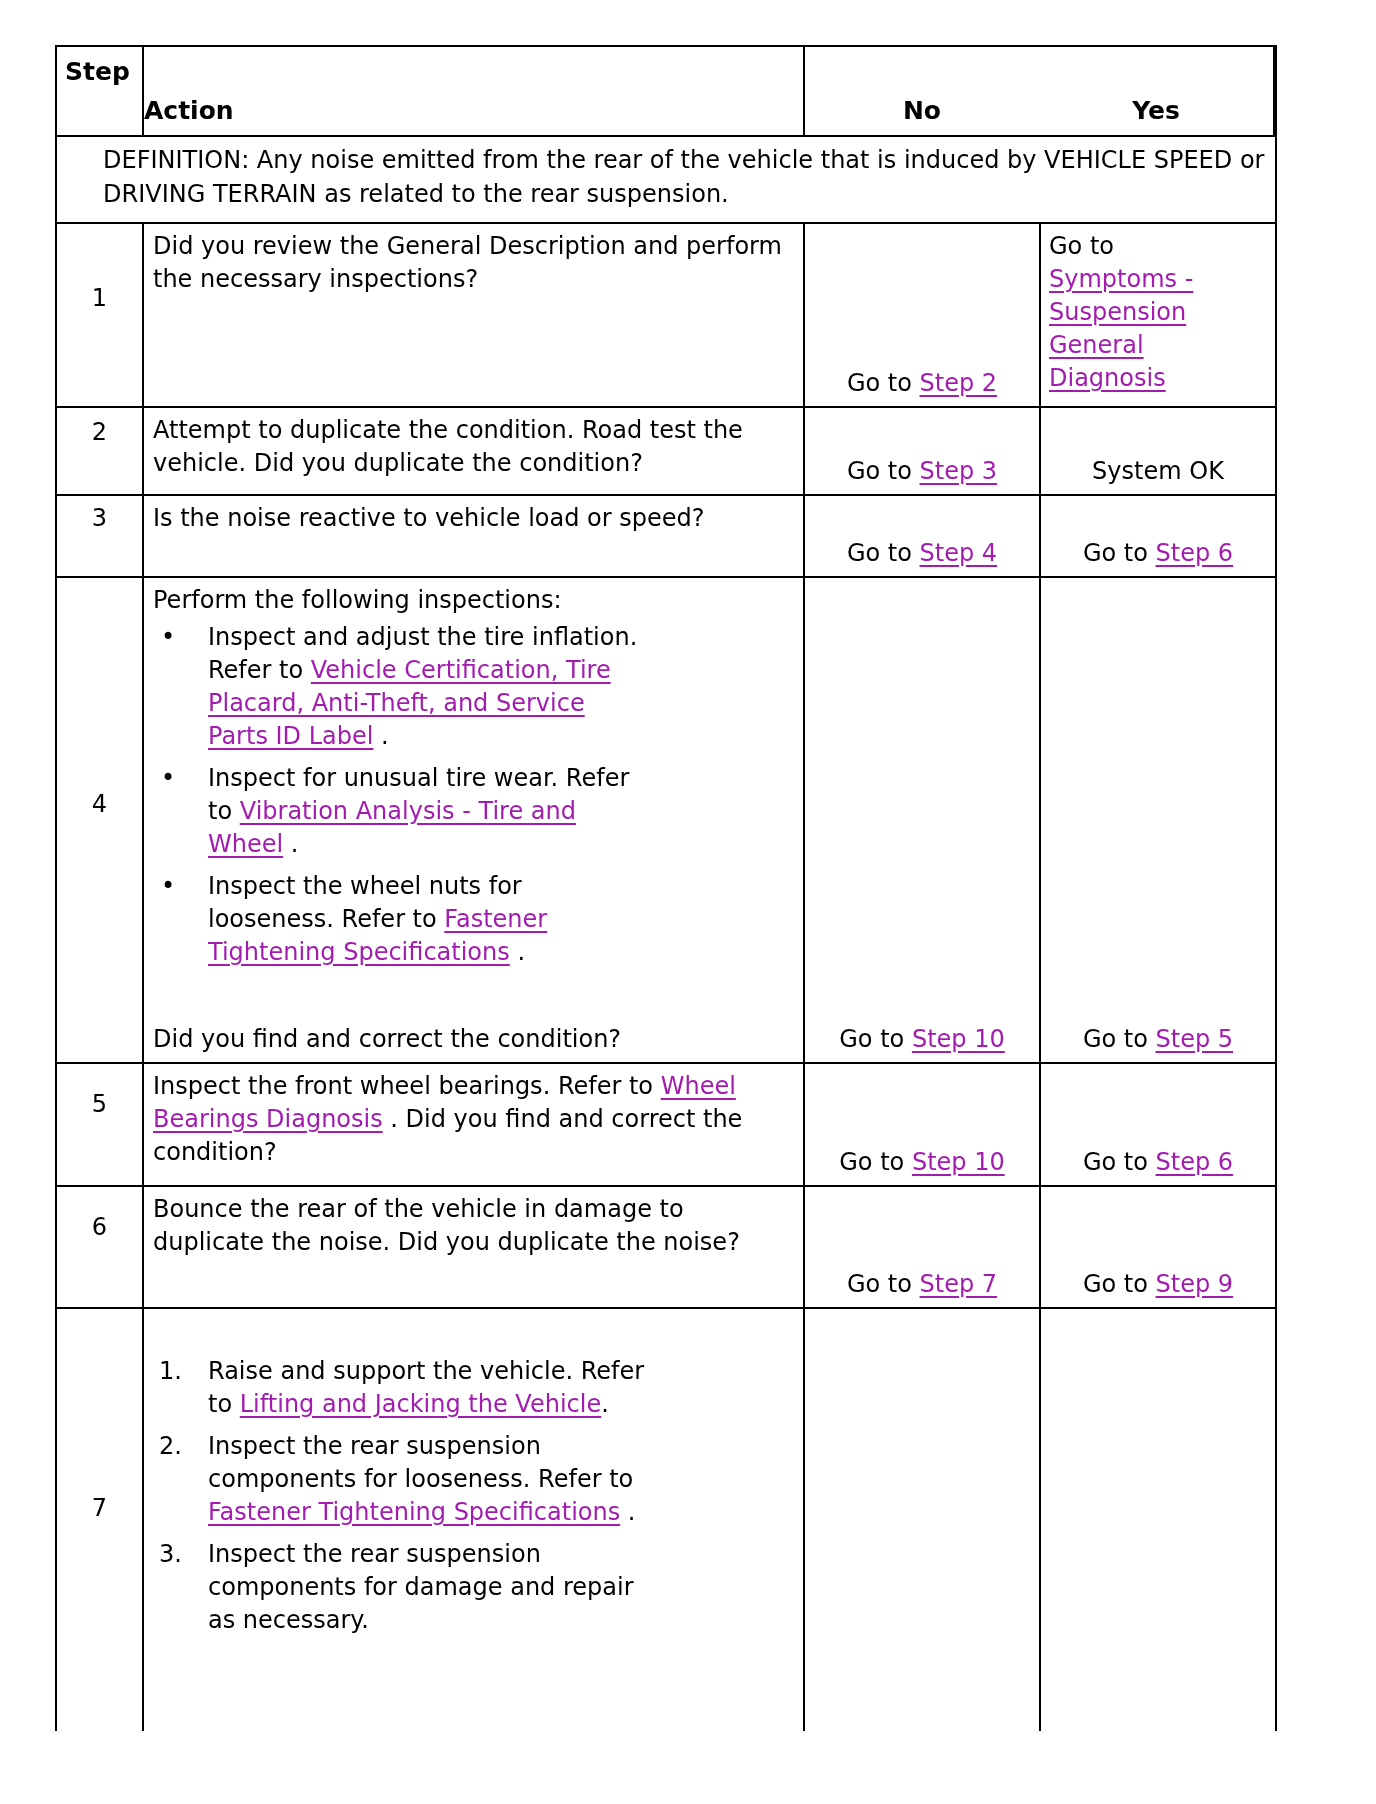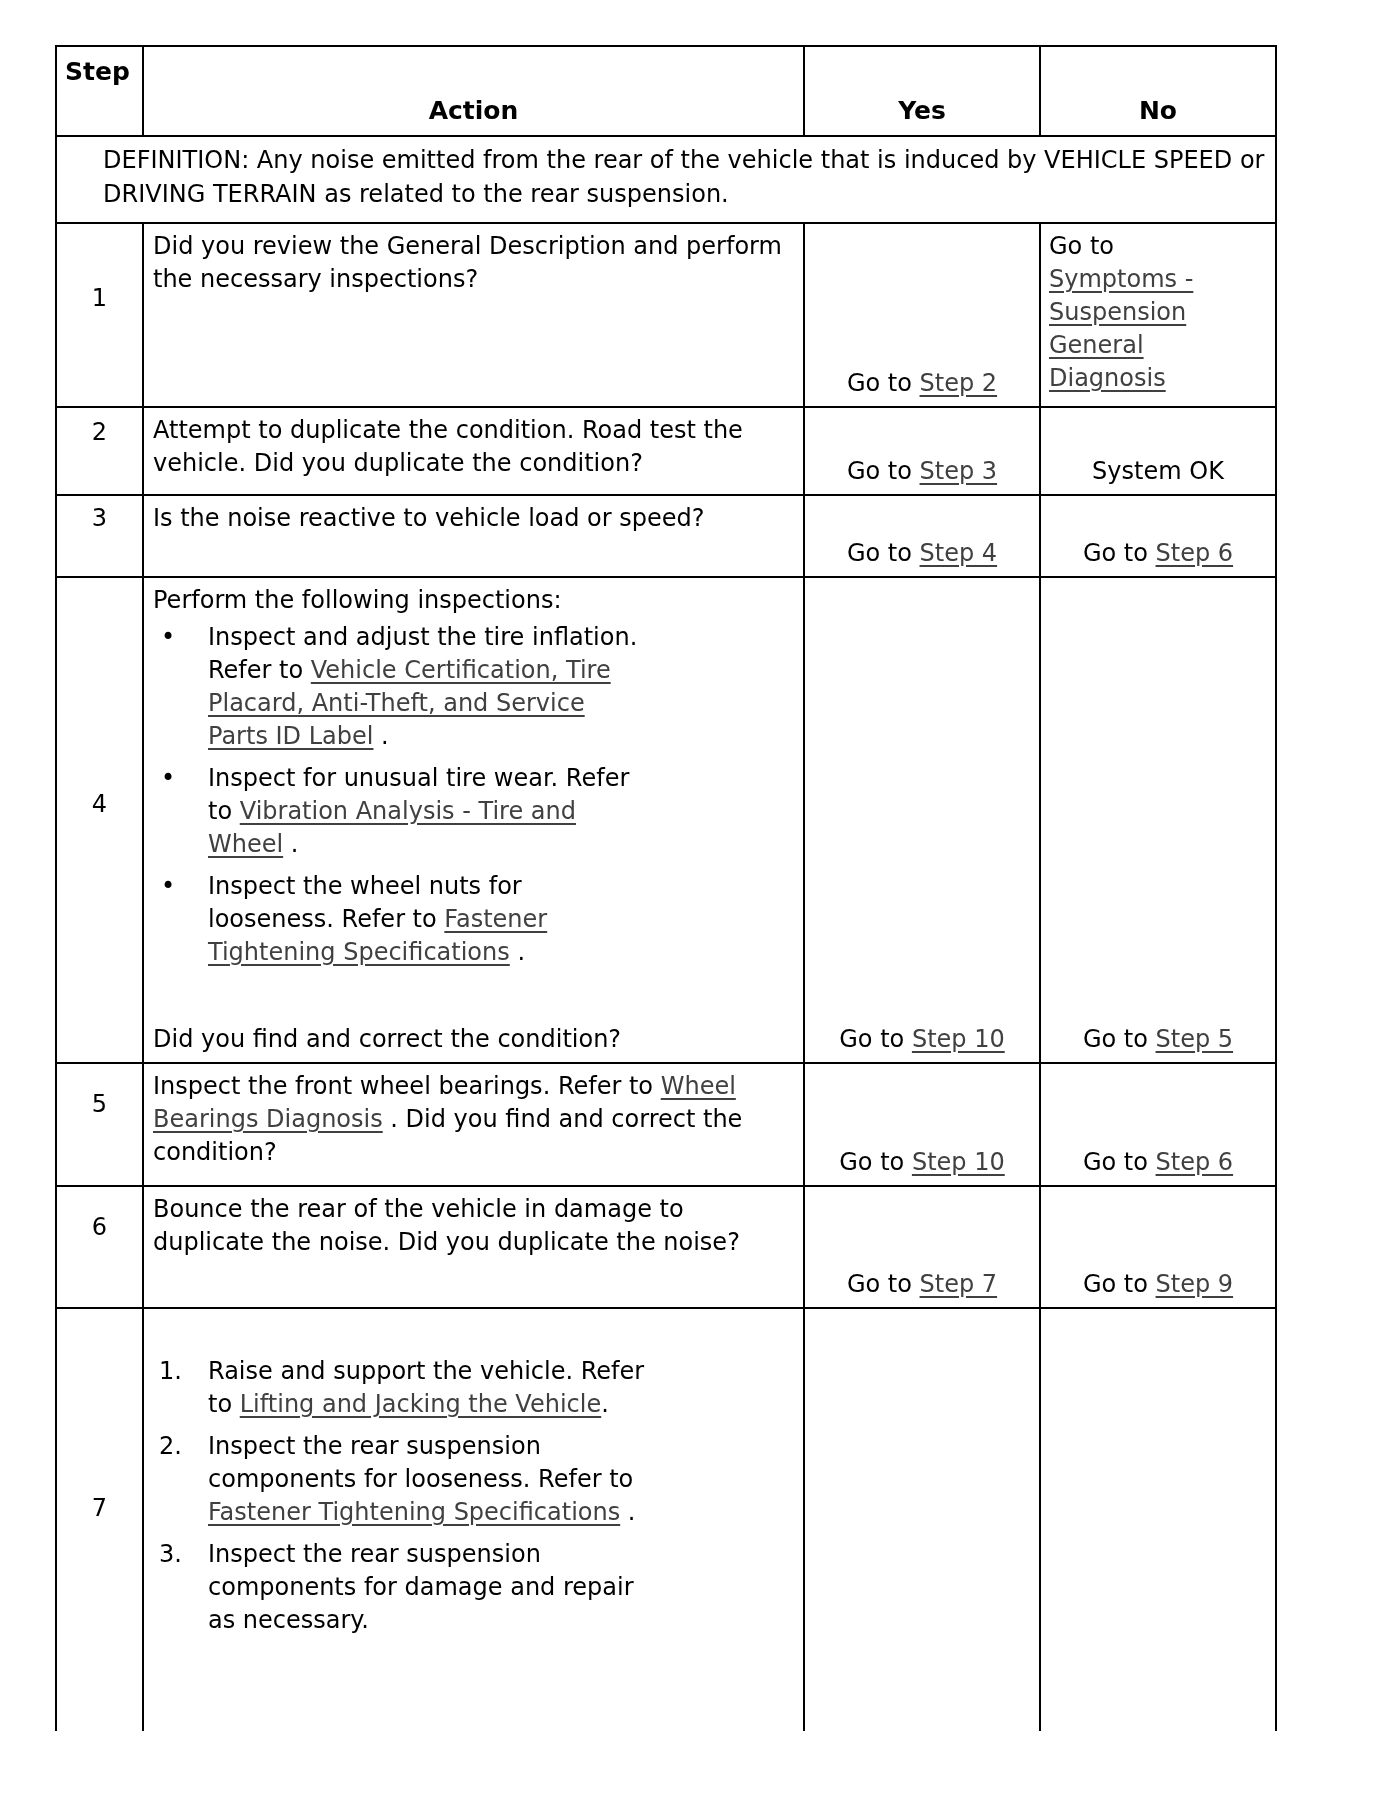--- a/index.html
+++ b/index.html
@@ -8,45 +8,45 @@
   .tbl { position: absolute; left: 55px; top: 45px; width: 1222px; }
   .row { position: relative; display: flex; border-left: 2px solid #000; border-right: 2px solid #000; border-top: 2px solid #000; box-sizing: border-box; }
   .row.last { border-bottom: none; }
   .cell { box-sizing: border-box; font-size: 24px; line-height: 33px; position: relative; }
   .c-step { width: 87px; border-right: 2px solid #000; text-align: center; }
   .c-act { width: 661px; border-right: 2px solid #000; padding: 6px 8px 20px 9px; }
   .c-yes { width: 236px; border-right: 2px solid #000; text-align: center; }
   .c-no  { flex: 1; text-align: center; }
   .hdr .cell { font-weight: bold; font-size: 25px; }
   .hdr .c-step { text-align: left; padding: 8px 12px 0 8px; }
-  .bot { position: absolute; bottom: 6px; left: 0; right: 0; text-align: center; }
+  .bot { position: absolute; bottom: 6px; left: 0; right: 0; }
   .def { padding: 6px 9px; font-size: 24px; line-height: 34px; width: 100%; margin-left: 37px; }
-  a.lnk { color: #404040; text-decoration: underline; text-underline-offset: 4px; }
+  a.lnk { color: #a21caf; text-decoration: underline; text-underline-offset: 4px; }
   ul.bl { list-style: none; margin: 4px 0 0 0; padding: 0; }
   ul.bl li { position: relative; padding-left: 55px; margin-bottom: 9px; }
   ul.bl li .mk { position: absolute; left: 8px; top: 0; }
   ol.nl { list-style: none; margin: 0; padding: 0; }
   ol.nl li { position: relative; padding-left: 55px; margin-bottom: 9px; }
   ol.nl li .mk { position: absolute; left: 6px; top: 0; }
 </style>
 </head>
 <body>
 
 <div class="tbl">
 
   <div class="row hdr" style="height:90px;">
     <div class="cell c-step">Step</div>
     <div class="cell c-act" style="padding:0;">
       <span class="bot" style="bottom:8px;">Action</span>
     </div>
+    <div class="cell c-no">
+      <span class="bot" style="bottom:8px;">No</span>
+    </div>
     <div class="cell c-yes">
       <span class="bot" style="bottom:8px;">Yes</span>
-    </div>
-    <div class="cell c-no">
-      <span class="bot" style="bottom:8px;">No</span>
     </div>
   </div>
 
   <div class="row" style="height:87px;">
     <div class="cell def">DEFINITION: Any noise emitted from the rear of the vehicle that is induced by VEHICLE SPEED or DRIVING TERRAIN as related to the rear suspension.</div>
   </div>
 
   <div class="row" style="height:184px;">
     <div class="cell c-step">
       <span style="position:absolute;left:0;right:0;top:58px;">1</span>

